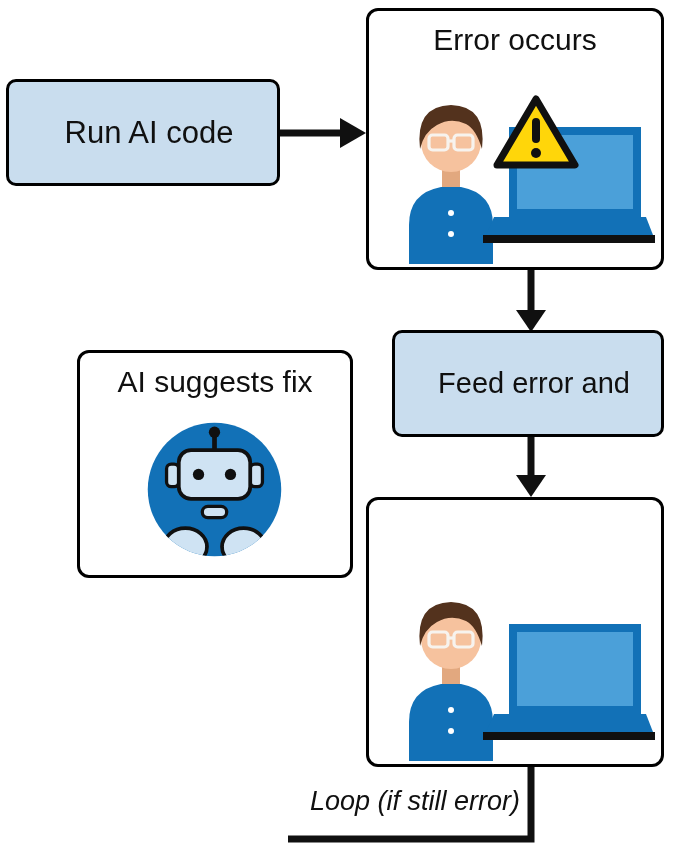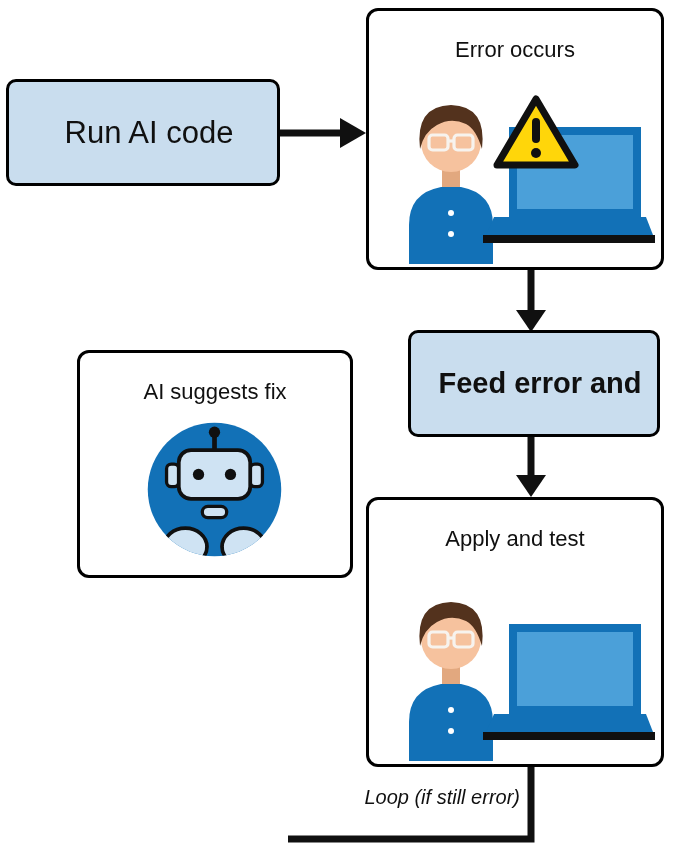--- a/index.html
+++ b/index.html
@@ -22,30 +22,30 @@
   .node.fill {
     background: var(--box-fill, #c9ddee);
     border-radius: 10px;
     display: flex; flex-direction: column;
     align-items: center; justify-content: center;
     text-align: center;
   }
   .node.plain { background: #ffffff; border-radius: 12px; }
 
   .node-label { font-size: 31px; line-height: 1.15; margin-left: 12px; }
-  .node-title { text-align: center; font-size: 22px; padding-top: 26px; }
+  .node-title { text-align: center; font-size: 30px; padding-top: 12px; }
 
   .illus { position: absolute; }
 
   .loop-label {
     position: absolute;
     left: 268px; top: 786px; width: 252px;
     text-align: right;
     font-style: italic;
-    font-size: 20px;
+    font-size: 27px;
     white-space: nowrap;
   }
 
   
   .f-blue   { fill: var(--blue-primary, #1271b7); }
   .f-screen { fill: var(--blue-screen, #4ba0d9); }
   .f-light  { fill: var(--blue-light, #cfe3f3); }
   .f-skin   { fill: var(--skin, #f6c29e); }
   .f-skinsh { fill: var(--skin-shadow, #e2a87f); }
   .f-hair   { fill: var(--hair, #53321d); }
@@ -105,21 +105,21 @@
         <rect class="f-dark" x="92" y="148" width="172" height="8"></rect>
       </g>
       <g>
         <path class="f-warn" d="M145,12 L184,78 L106,78 Z" stroke-width="7" stroke-linejoin="round"></path>
         <rect class="f-dark" x="141" y="31" width="8" height="25" rx="4"></rect>
         <circle class="f-dark" cx="145" cy="66" r="5"></circle>
       </g>
     </svg>
   </div>
 
-  <div class="node fill" style="left:408px; top:330px; width:252px; height:107px;font-weight:bold;">
+  <div class="node fill" style="left:392px; top:330px; width:272px; height:107px;">
     <span class="node-label" style="font-size:29px;">Feed error and</span>
   </div>
 
   <div class="node plain" style="left:67px; top:350px; width:276px; height:228px;margin-left:10px;">
     <div class="node-title">AI suggests fix</div>
     <svg class="illus" style="left:64px; top:66px;" width="141" height="141" viewBox="0 0 150 150" aria-hidden="true">
       <defs>
         <clipPath id="robotClip">
             <circle cx="75" cy="75" r="71"></circle>
           </clipPath>
@@ -134,21 +134,20 @@
       <rect class="f-light s-dark" x="24" y="48" width="13" height="24" rx="5" stroke-width="3.5"></rect>
       <rect class="f-light s-dark" x="113" y="48" width="13" height="24" rx="5" stroke-width="3.5"></rect>
       <rect class="f-light s-dark" x="37" y="33" width="76" height="52" rx="13" stroke-width="4"></rect>
       <circle class="f-dark" cx="58" cy="59" r="6"></circle>
       <circle class="f-dark" cx="92" cy="59" r="6"></circle>
       <rect class="f-light s-dark" x="62" y="93" width="26" height="12" rx="6" stroke-width="3.5"></rect>
     </svg>
   </div>
 
   <div class="node plain" style="left:366px; top:497px; width:298px; height:270px;">
-    <div class="node-title">Apply and test</div>
     <svg class="illus" style="left:22px; top:84px;" width="264" height="178" viewBox="0 0 264 178" aria-hidden="true">
       <g>
         <rect class="f-skinsh" x="51" y="78" width="18" height="26"></rect>
         <path class="f-blue" d="M18,177 L18,138 Q18,106 50,100 L70,100 Q102,106 102,138 L102,177 Z"></path>
         <circle class="f-skin" cx="60" cy="55" r="30"></circle>
         <path class="f-hair" d="M29,62 Q24,19 60,18 Q96,19 91,62 Q85,42 75,37 Q60,30 46,38 Q33,45 29,62 Z"></path>
         <g class="s-glass" stroke-width="3.2">
           <rect x="38" y="48" width="19" height="15" rx="3.5"></rect>
           <rect x="63" y="48" width="19" height="15" rx="3.5"></rect>
           <line x1="57" y1="54" x2="63" y2="54"></line>

